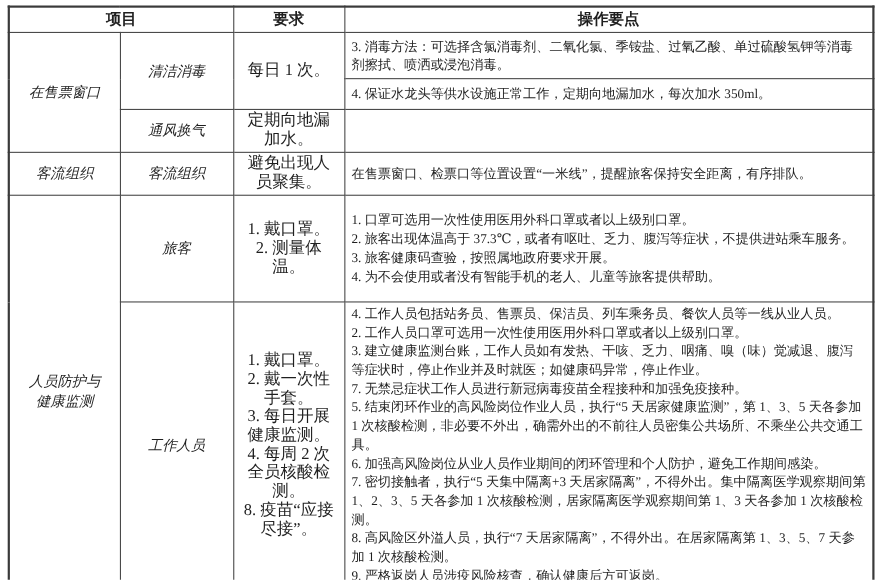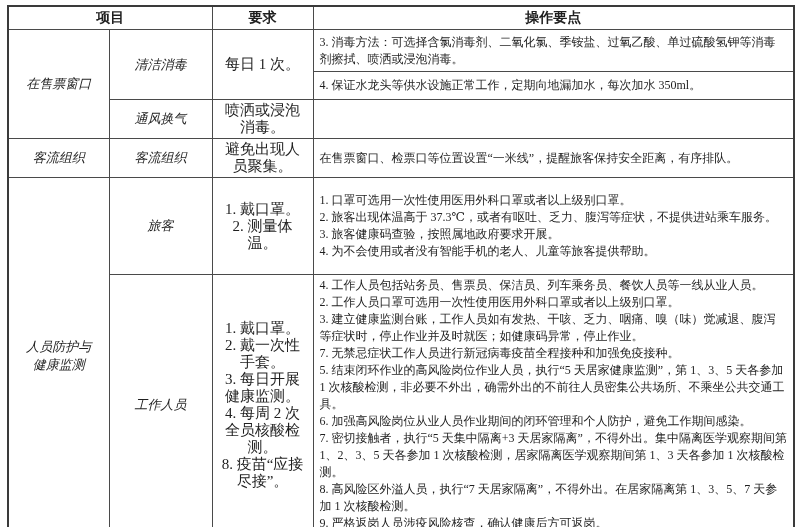--- a/index.html
+++ b/index.html
@@ -80,21 +80,21 @@
       <td class="label" rowspan="3">在售票窗口</td>
       <td class="label" rowspan="2">清洁消毒</td>
       <td class="req" rowspan="2">每日 1 次。</td>
       <td class="op">3. 消毒方法：可选择含氯消毒剂、二氧化氯、季铵盐、过氧乙酸、单过硫酸氢钾等消毒剂擦拭、喷洒或浸泡消毒。</td>
     </tr>
     <tr style="height:28px">
       <td class="op">4. 保证水龙头等供水设施正常工作，定期向地漏加水，每次加水 350ml。</td>
     </tr>
     <tr style="height:36px">
       <td class="label">通风换气</td>
-      <td class="req">喷洒或浸泡消毒。</td>
+      <td class="req">定期向地漏加水。</td>
       <td class="op"></td>
     </tr>
 
     <tr style="height:35px">
       <td class="label">客流组织</td>
       <td class="label">客流组织</td>
       <td class="req">避免出现人员聚集。</td>
       <td class="op">在售票窗口、检票口等位置设置“一米线”，提醒旅客保持安全距离，有序排队。</td>
     </tr>
 

